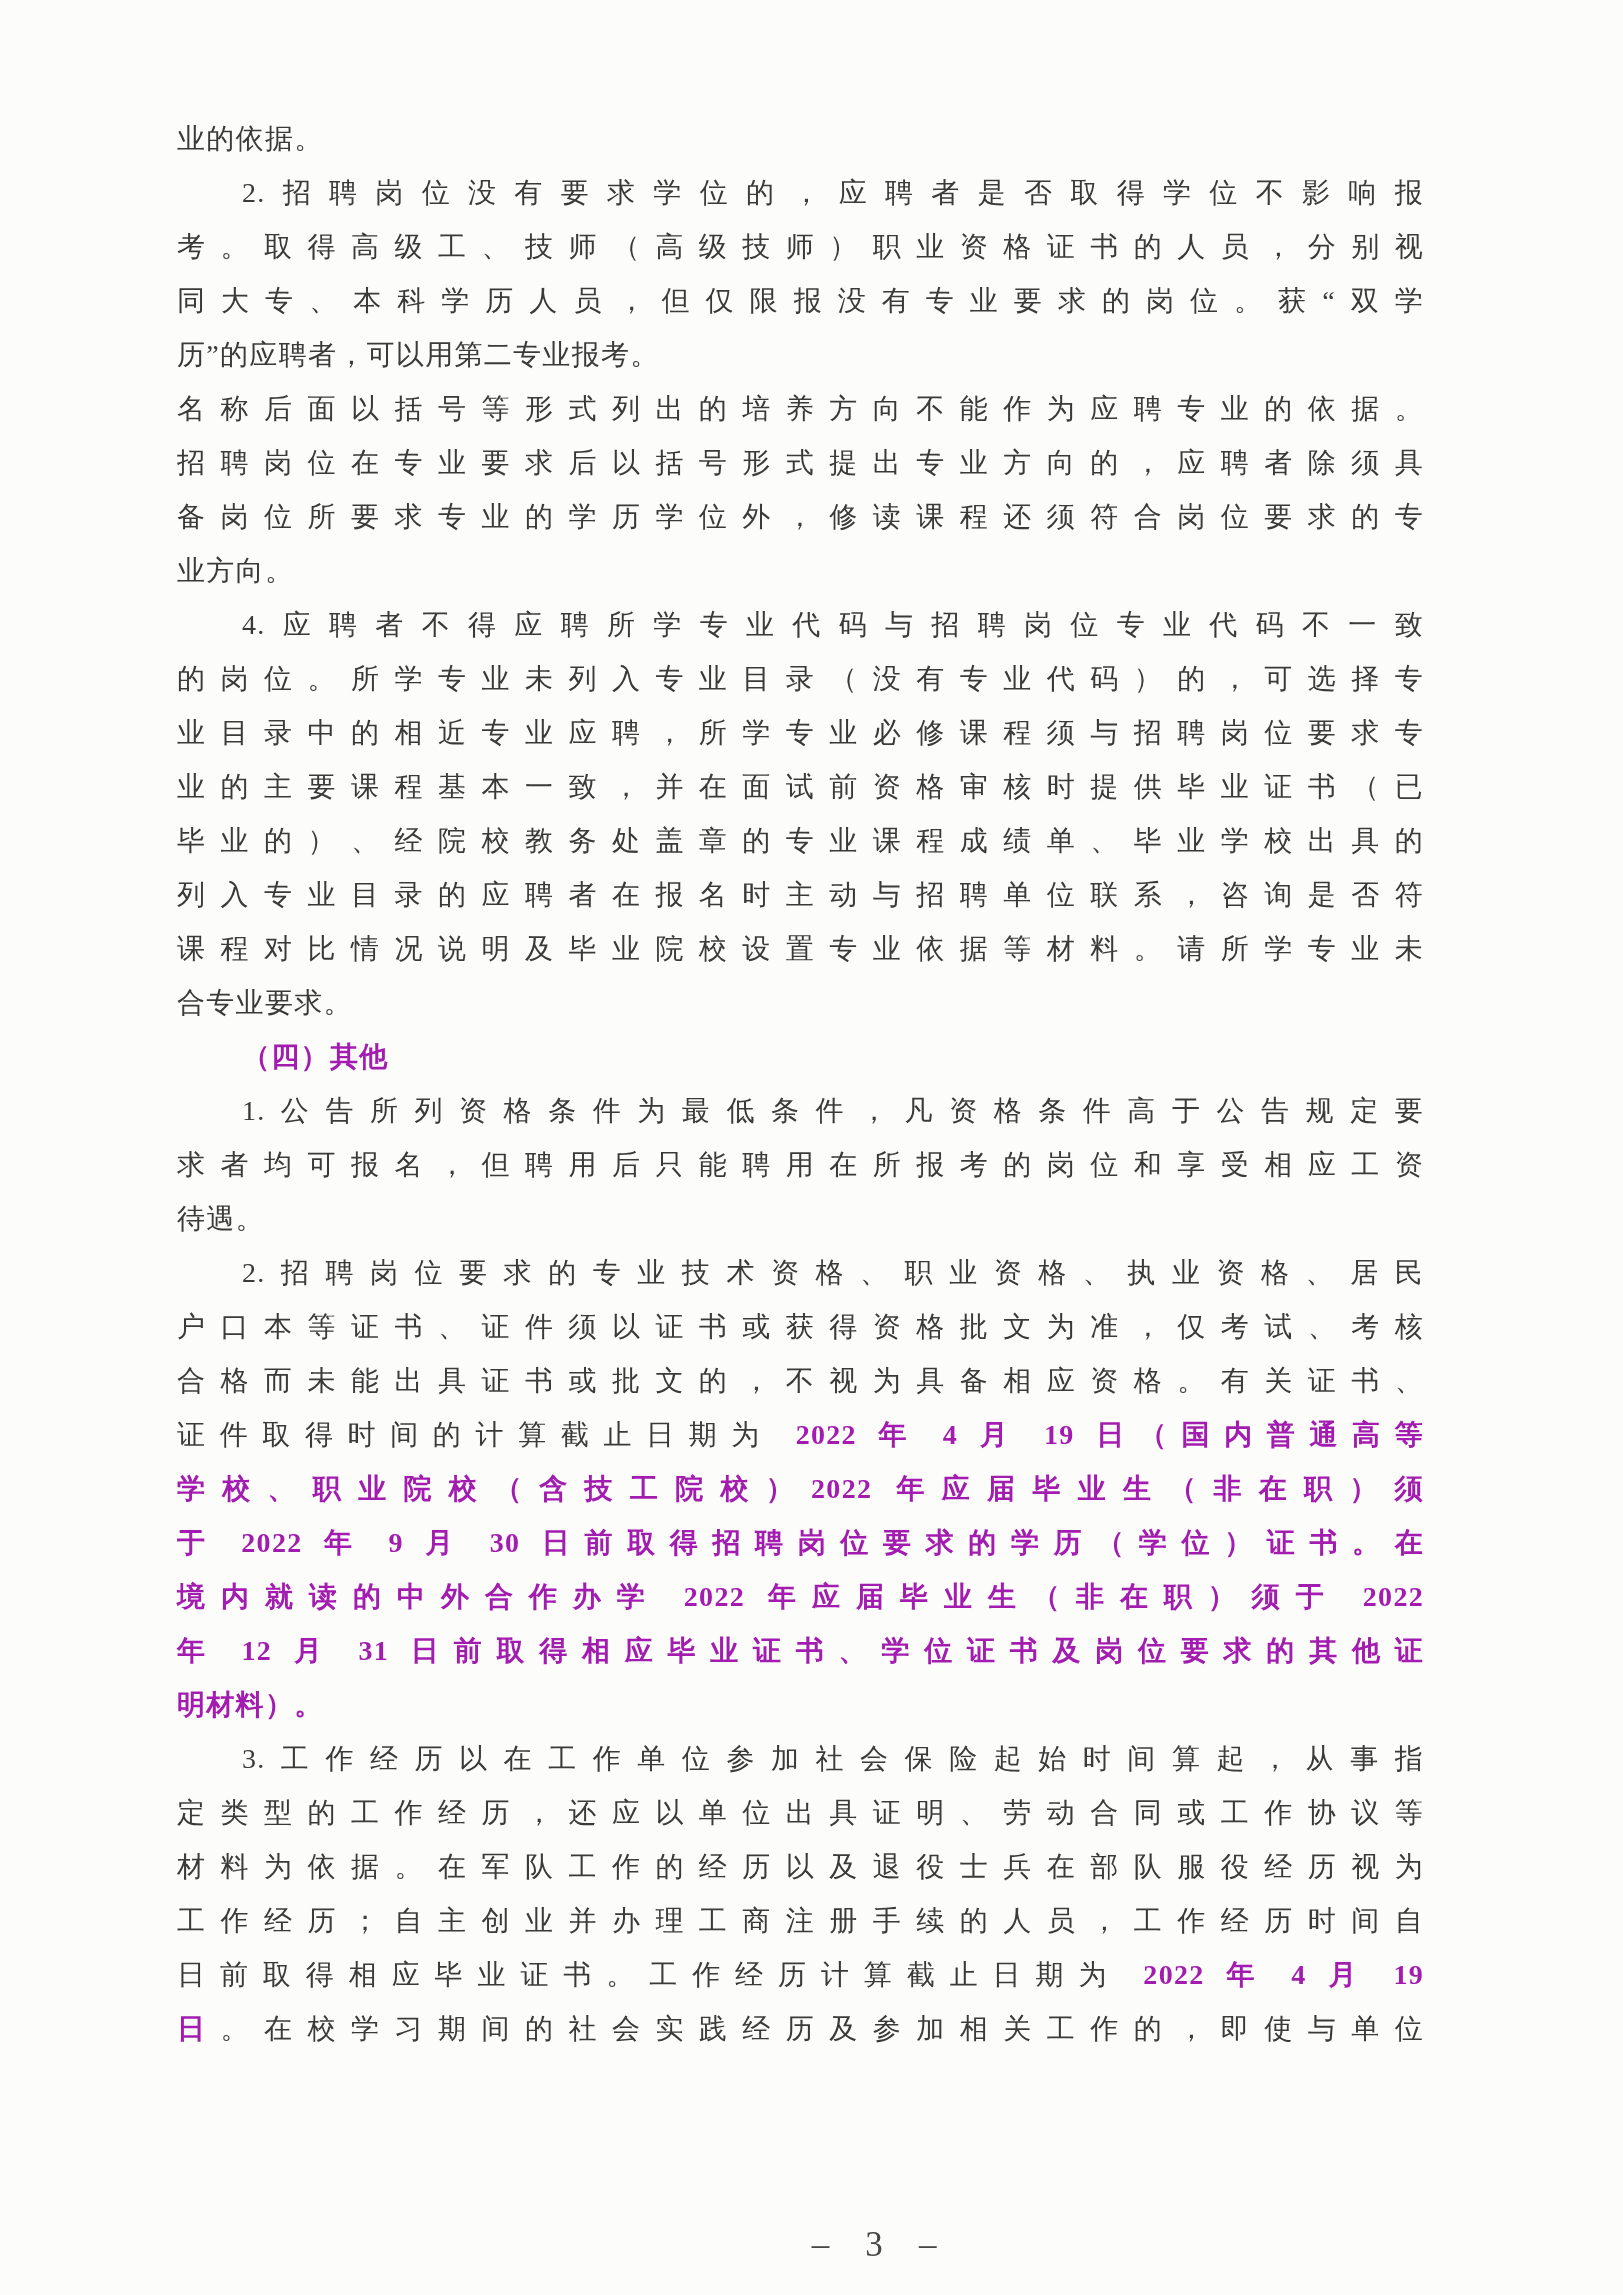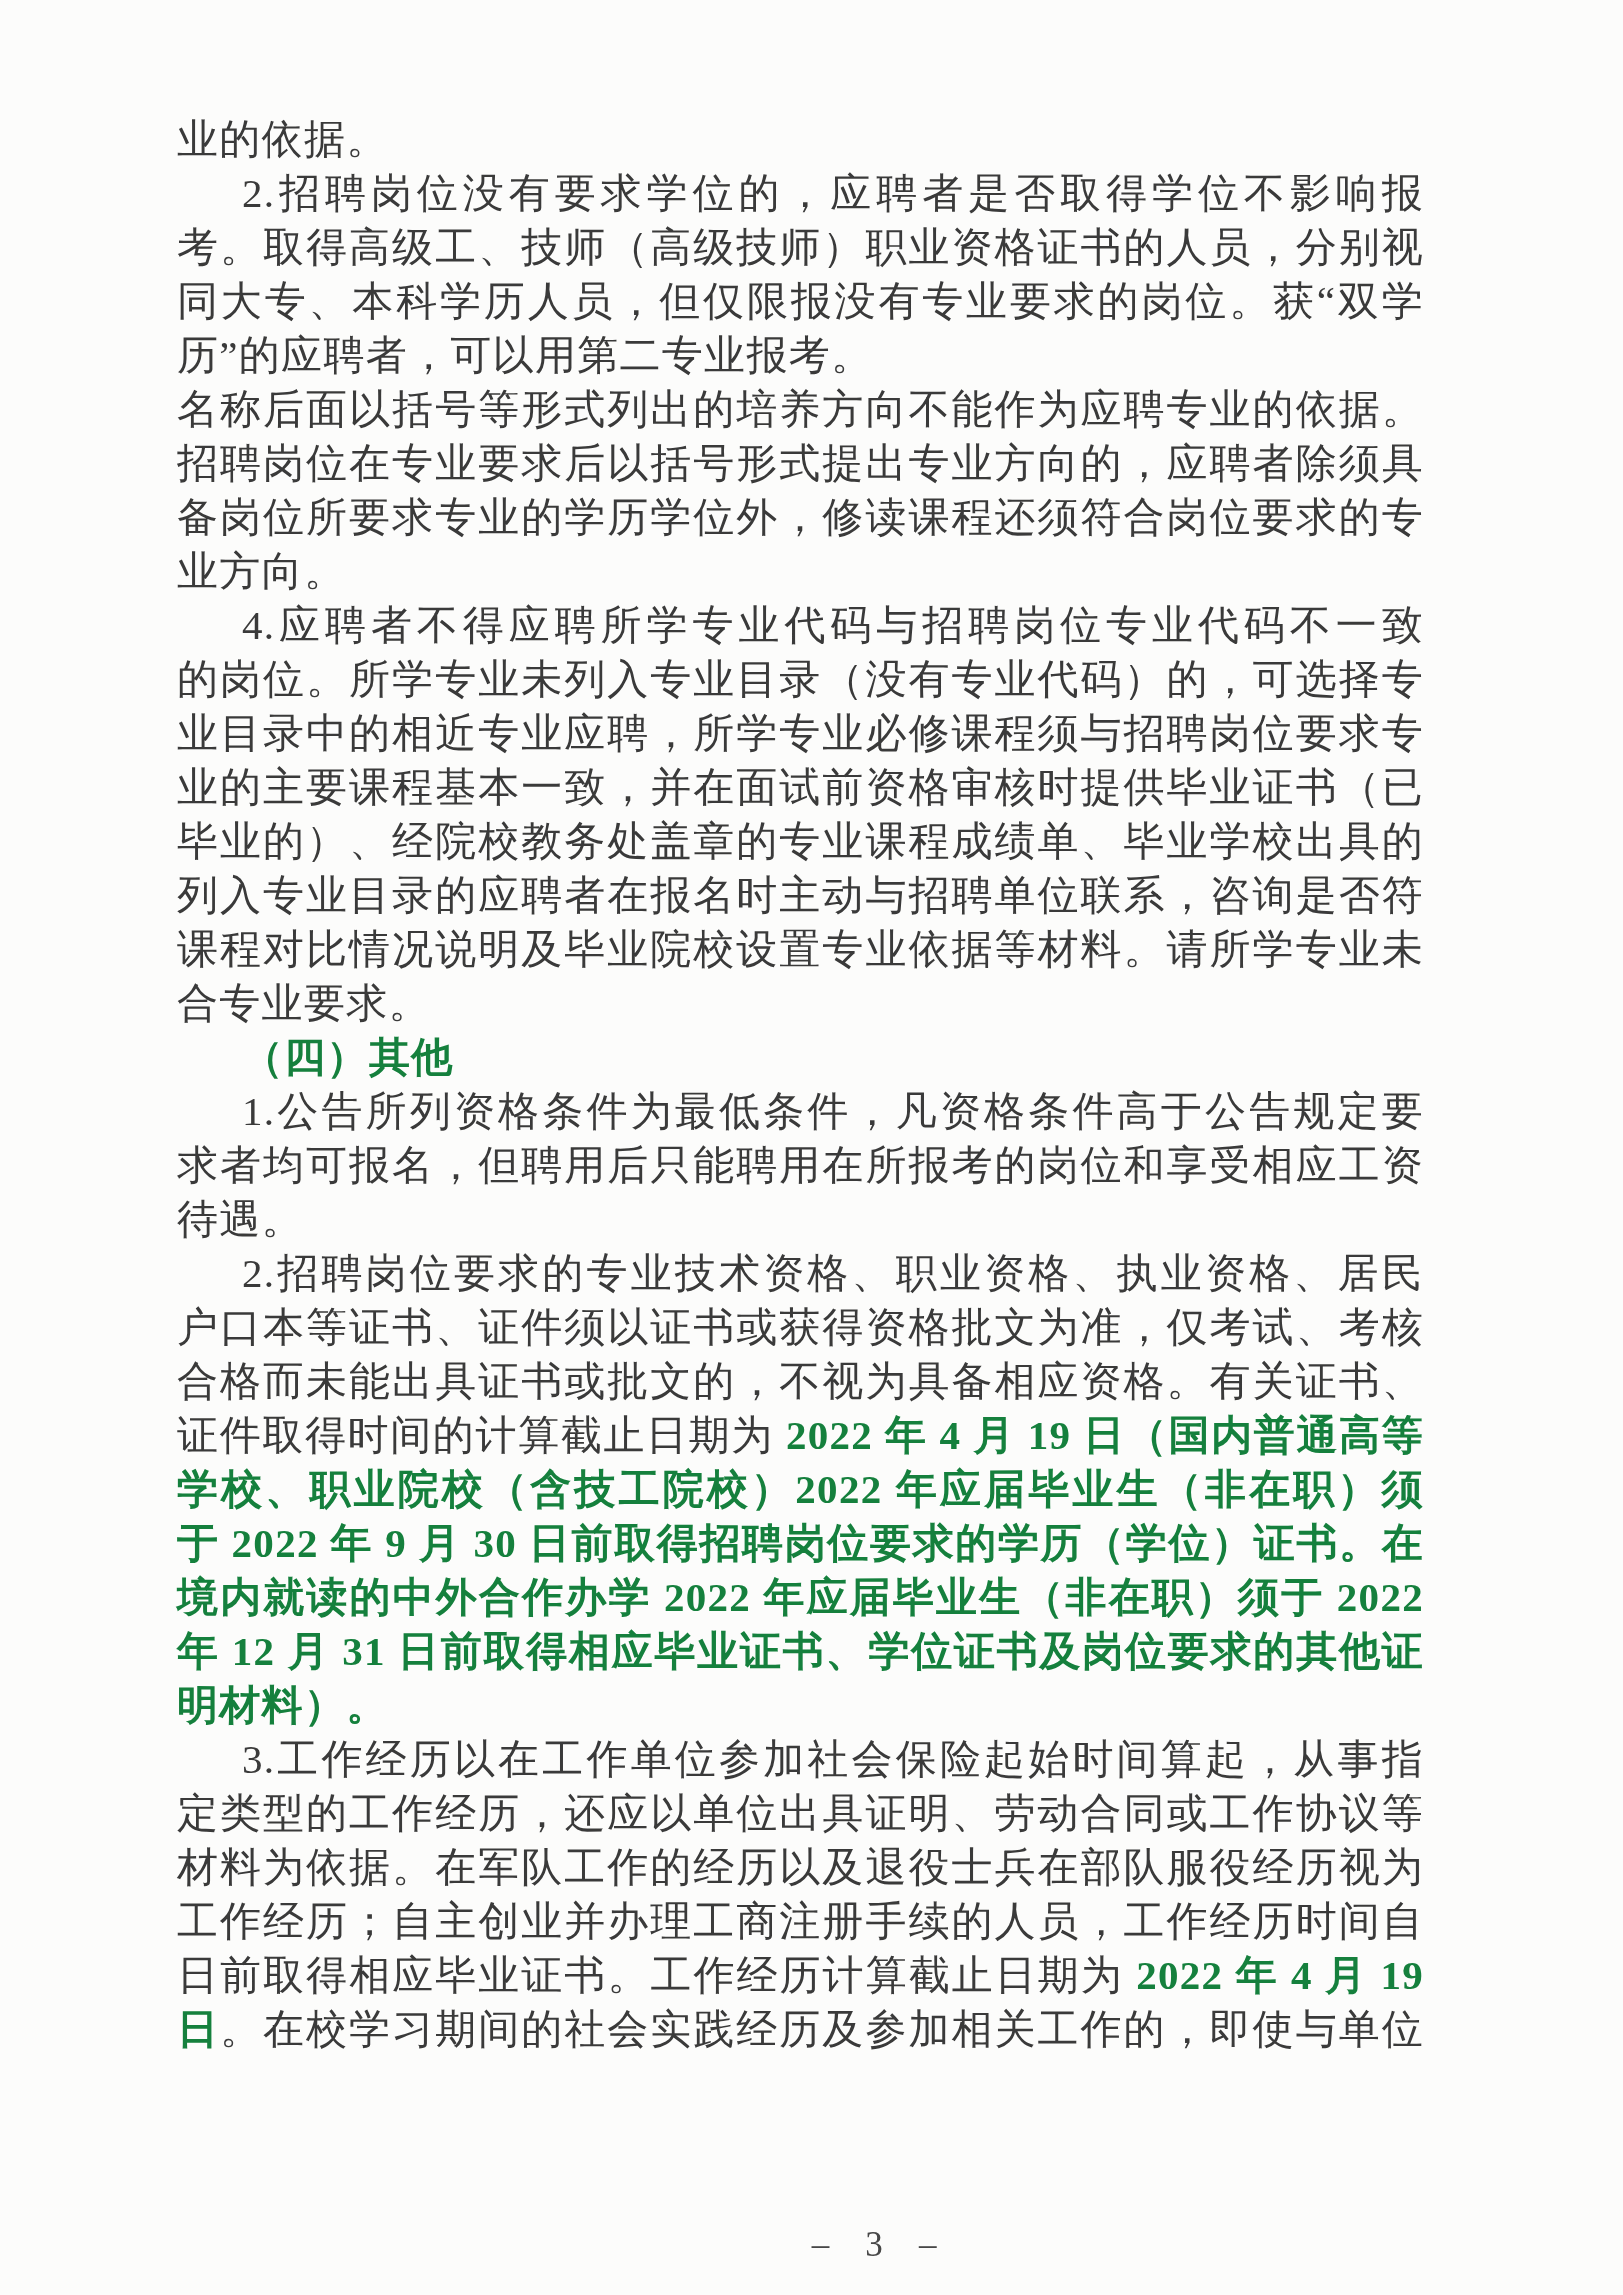--- a/index.html
+++ b/index.html
@@ -18,37 +18,37 @@
   }
   .doc-body {
     position: absolute;
     left: 177px;
     top: 112px;
     width: 1247px;
   }
   .line {
     height: 54px;
     line-height: 54px;
-    font-size: 41px;
+    font-size: 28px;
     color: #3a3a3a;
     letter-spacing: 1.3px;
     text-align: justify;
     text-align-last: justify;
     text-justify: inter-character;
     white-space: pre-wrap;
   }
   .line.end {
     text-align-last: left;
   }
   .line.indent {
     text-indent: 65px;
   }
   .bold {
     font-weight: 700;
-    color: #15803d;
+    color: #a21caf;
   }
   .page-footer {
     position: absolute;
     left: 0;
     right: 0;
     top: 2186px;
     text-align: center;
     font-size: 35px;
     line-height: 39px;
     color: #474747;

